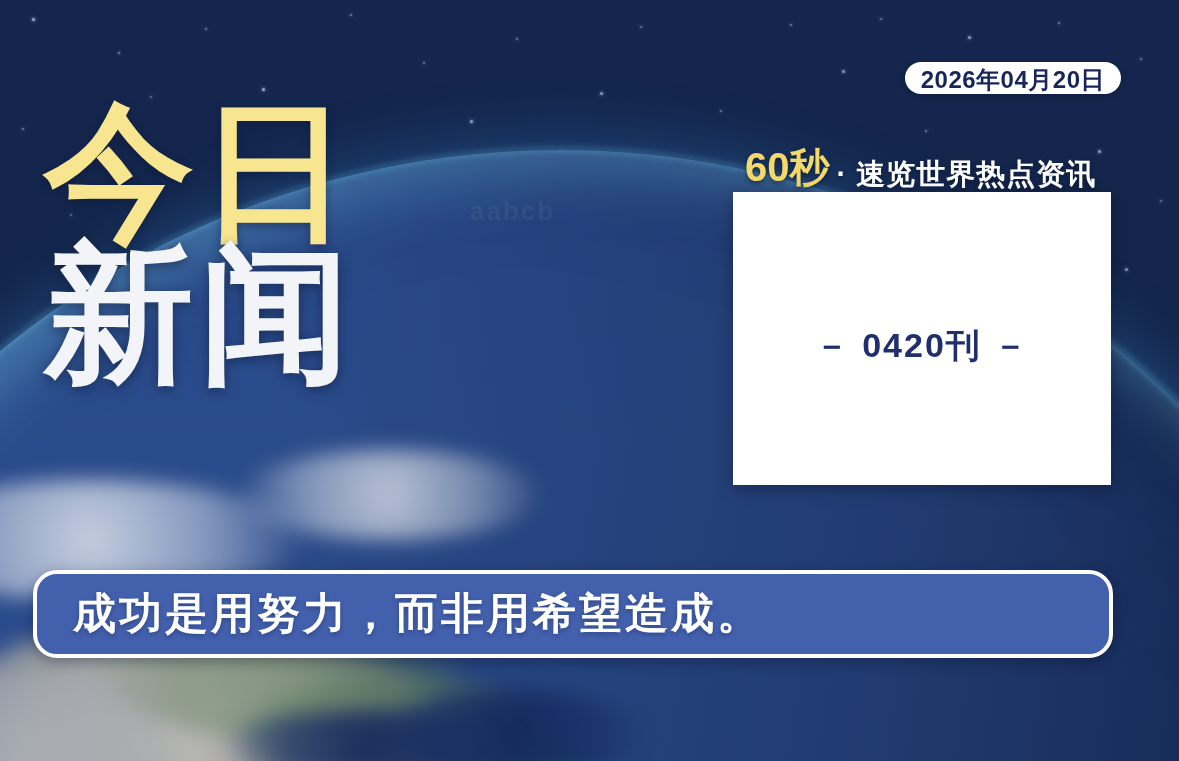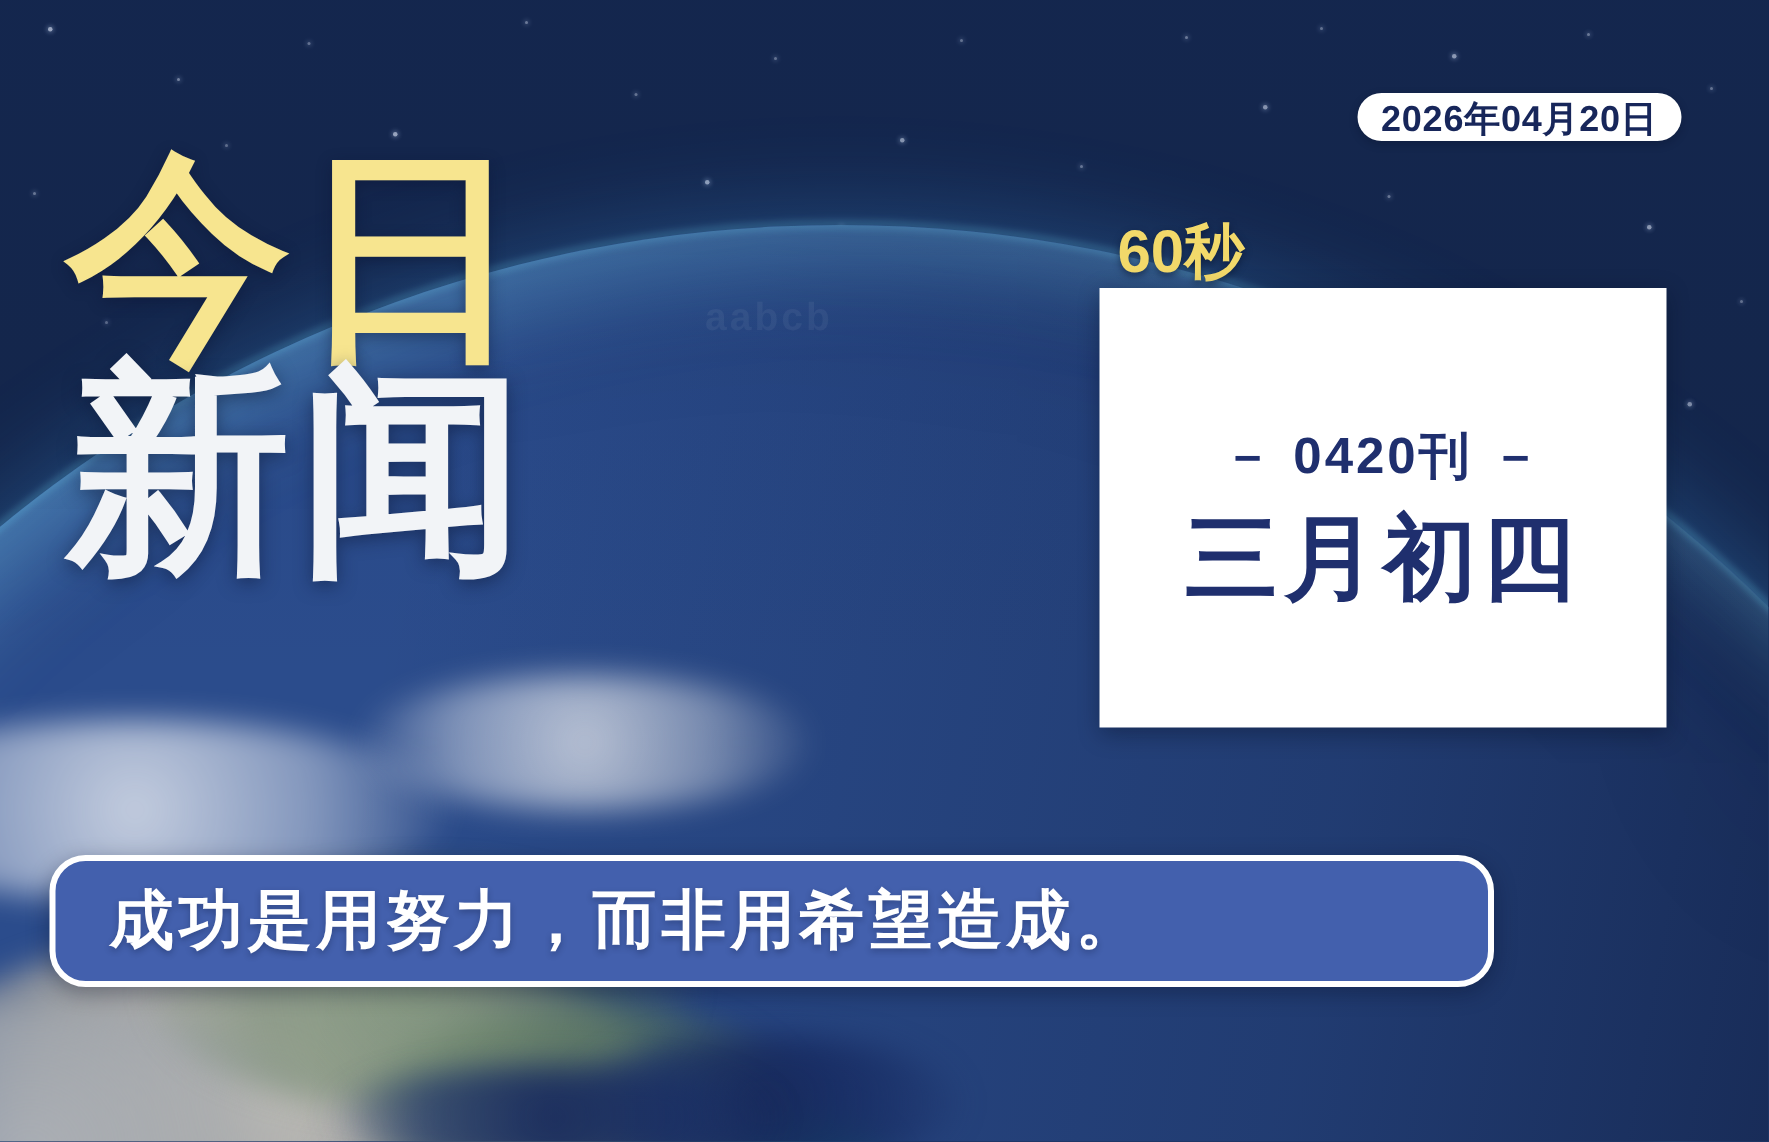--- a/index.html
+++ b/index.html
@@ -214,21 +214,21 @@
     color:#1f2f6e;
     letter-spacing:4px;
     line-height:1.05;
     margin-top:16px;
   }
 
   
   .quote-bar{
     position:absolute;
     left:33px; top:570px;
-    width:963px; height:88px;
+    width:1080px; height:88px;
     background:#4360ad;
     border:4px solid #ffffff;
     border-radius:24px;
     display:flex;
     align-items:center;
     box-shadow:0 4px 14px rgba(5,12,34,.35);
   }
   .quote-text{
     color:#ffffff;
     font-size:43px;
@@ -320,24 +320,24 @@
 
   <div class="title-block">
     <div class="title-line title-jinri">今日</div>
     <div class="title-line title-xinwen">新闻</div>
   </div>
 
   <div class="date-pill">2026年04月20日</div>
 
   <div class="slogan">
     <span class="big">60秒</span>
+    <span class="rest">· 速览世界热点资讯</span>
   </div>
 
   <div class="card">
     <div class="issue">－ 0420刊 －</div>
-    <div class="lunar">三月初四</div>
   </div>
 
   <div class="quote-bar">
     <span class="quote-text">成功是用努力，而非用希望造成。</span>
   </div>
 
 </div>
 
 </body></html>

